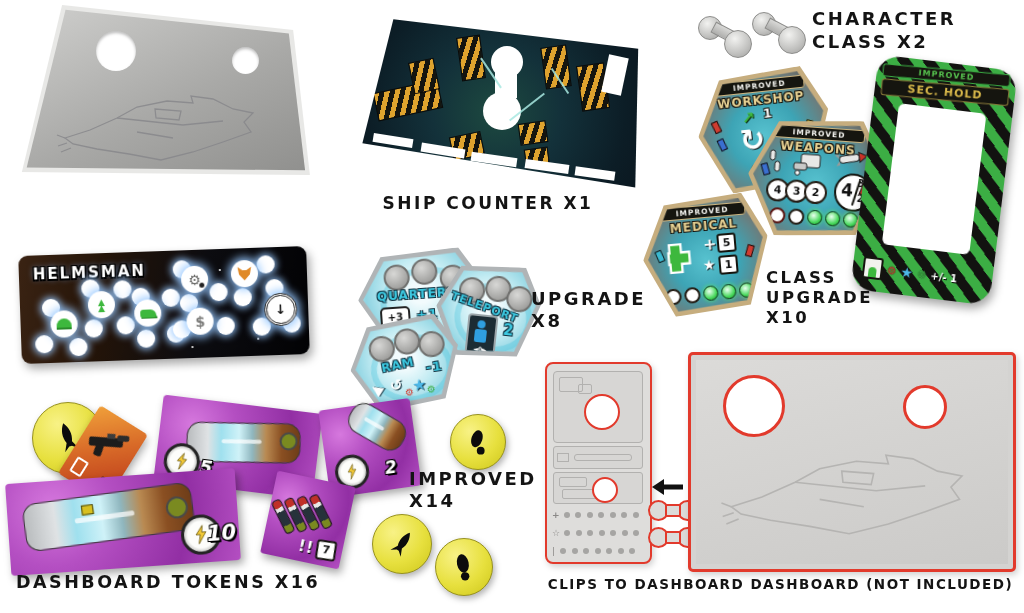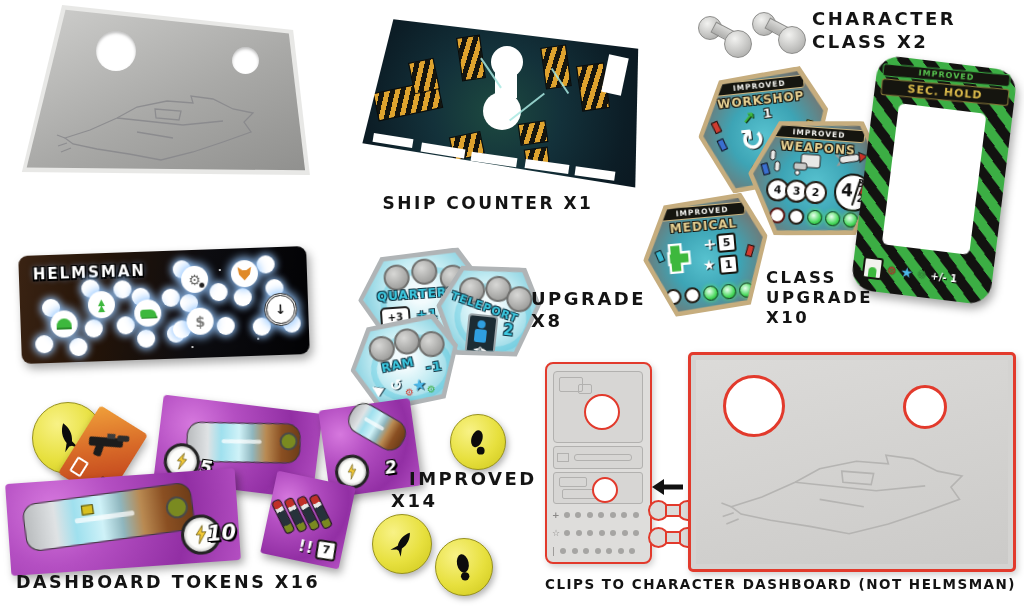--- a/index.html
+++ b/index.html
@@ -429,21 +429,21 @@
       <circle cx="14.5" cy="20" r="3.6" fill="#0c0c0c"></circle>
       </svg>
   </div>
   <div class="tok" style="left:435px;top:538px;width:56px;height:56px;">
     <svg width="28" height="28" viewBox="0 0 24 24">
       <ellipse cx="11" cy="9" rx="5" ry="8" fill="#0c0c0c" transform="rotate(-12 11 9)"></ellipse>
       <circle cx="13" cy="20" r="3.6" fill="#0c0c0c"></circle>
       </svg>
   </div>
   <div class="lbl" style="left:409px;top:468px;font-size:18px;">IMPROVED</div>
-  <div class="lbl" style="left:391px;top:490px;font-size:18px;">X14</div>
+  <div class="lbl" style="left:409px;top:490px;font-size:18px;">X14</div>
 
   <div class="abs redB" style="left:545px;top:362px;width:103px;height:198px;background:#dedddb;border-radius:8px;filter:drop-shadow(2px 3px 3px rgba(0,0,0,.18));">
     <div class="abs grayB" style="left:6px;top:7px;width:88px;height:70px;border-radius:4px;background:#d7d6d4;">
       <i class="abs grayB" style="left:5px;top:5px;width:22px;height:13px;border-radius:2px;"></i>
       <i class="abs grayB" style="left:24px;top:12px;width:12px;height:8px;border-radius:2px;"></i>
       <div class="abs" style="left:30px;top:22px;width:32px;height:32px;border-radius:50%;background:#fff;border:2.5px solid #e23a2c;"></div>
     </div>
     <div class="abs grayB" style="left:6px;top:82px;width:88px;height:21px;border-radius:3px;background:#d7d6d4;">
       <i class="abs grayB" style="left:3px;top:6px;width:10px;height:7px;"></i>
       <i class="abs grayB" style="left:20px;top:7px;width:56px;height:5px;border-radius:3px;"></i>
@@ -484,15 +484,15 @@
     <svg class="abs" style="left:28px;top:72px;" width="270" height="130" viewBox="0 0 220 92">
       <g fill="none" stroke="#b5b4b2" stroke-width="1.3">
         <path d="M10,58 L35,50 L62,38 L82,27 L112,21 L138,23 L136,16 L158,19 L178,29 L198,33 L189,42 L196,52 L168,62 L138,72 L106,80 L74,74 L42,69 L18,64 Z"></path>
         <path d="M62,38 L128,45 L168,41"></path>
           <path d="M82,52 L118,58"></path>
         <path d="M100,29 L126,31 L124,40 L101,38 Z"></path>
         <path d="M10,58 L2,55 M12,63 L3,66 M16,68 L6,72"></path>
       </g>
     </svg>
   </div>
-  <div class="lbl" style="left:543px;top:576px;width:475px;text-align:center;font-size:13.5px;letter-spacing:1.5px;">CLIPS TO CHARACTER DASHBOARD (NOT HELMSMAN)</div>
+  <div class="lbl" style="left:543px;top:576px;width:475px;text-align:center;font-size:13.5px;letter-spacing:1.5px;">CLIPS TO DASHBOARD DASHBOARD (NOT INCLUDED)</div>
 
 </div>
 
 </body></html>

